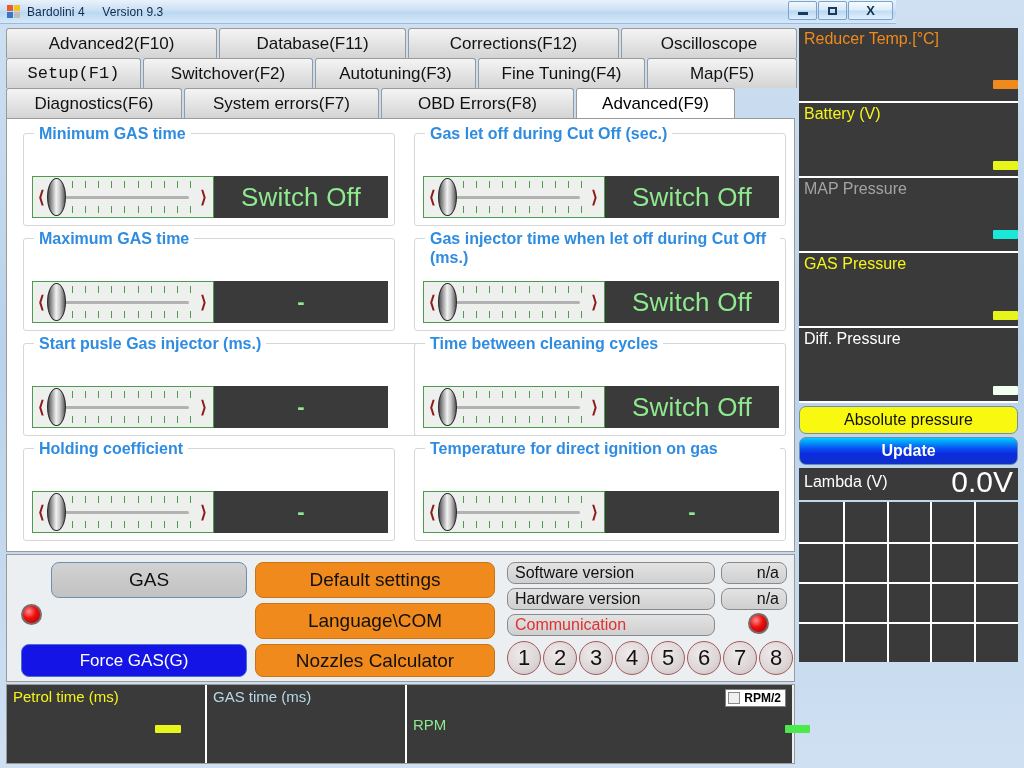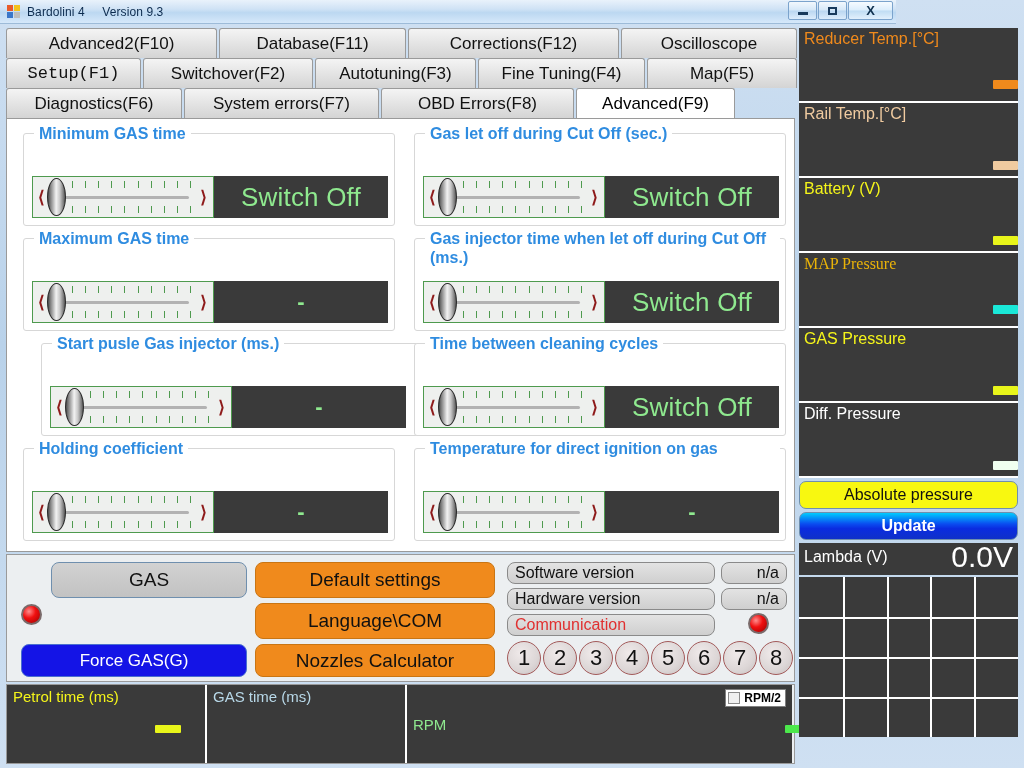--- a/index.html
+++ b/index.html
@@ -412,21 +412,21 @@
               <i></i>
               <i></i>
               <i></i>
               <i></i>
             </div>
             <div class="knob"></div>
           </div>
           <div class="valbox">Switch Off</div>
         </div>
       </div>
-      <div class="param" style="left: 16px; top: 224px; width: 412px; height: 93px; margin-left: 18px;">
+      <div class="param" style="left: 16px; top: 224px; width: 412px; height: 93px;">
         <div class="legend">Start pusle Gas injector (ms.)</div>
         <div class="ctl" style="width: 356px;">
           <div class="slider">
             <span class="arrow l">⟨</span>
             <span class="arrow r">⟩</span>
             <div class="ticks top">
               <i></i>
               <i></i>
               <i></i>
               <i></i>
@@ -621,29 +621,25 @@
       </div>
     </div>
 
   <div id="right">
     <div id="gaugelist">
         <div class="gauge">
           <span class="gtitle" style="color: rgb(240, 138, 28);">Reducer Temp.[°C]</span>
           <span class="gbar" style="background: rgb(240, 138, 28); top: 52px;"></span>
         </div>
         <div class="gauge">
-          <span class="gtitle" style="color: rgb(240, 203, 160);">Rail Temp.[°C]</span>
-          <span class="gbar" style="background: rgb(240, 203, 160); top: 58px;"></span>
-        </div>
-        <div class="gauge">
           <span class="gtitle" style="color: rgb(245, 245, 26);">Battery (V)</span>
           <span class="gbar" style="background: rgb(232, 245, 26); top: 58px;"></span>
         </div>
         <div class="gauge">
-          <span class="gtitle" style="color: #eab308; font-family: Liberation Serif, serif;">MAP Pressure</span>
+          <span class="gtitle" style="color: #a3a3a3;">MAP Pressure</span>
           <span class="gbar" style="background: rgb(26, 232, 216); top: 52px;"></span>
         </div>
         <div class="gauge">
           <span class="gtitle" style="color: rgb(245, 245, 26);">GAS Pressure</span>
           <span class="gbar" style="background: rgb(232, 245, 26); top: 58px;"></span>
         </div>
         <div class="gauge">
           <span class="gtitle" style="color: rgb(255, 255, 255);">Diff. Pressure</span>
           <span class="gbar" style="background: rgb(240, 255, 240); top: 58px;"></span>
         </div>

